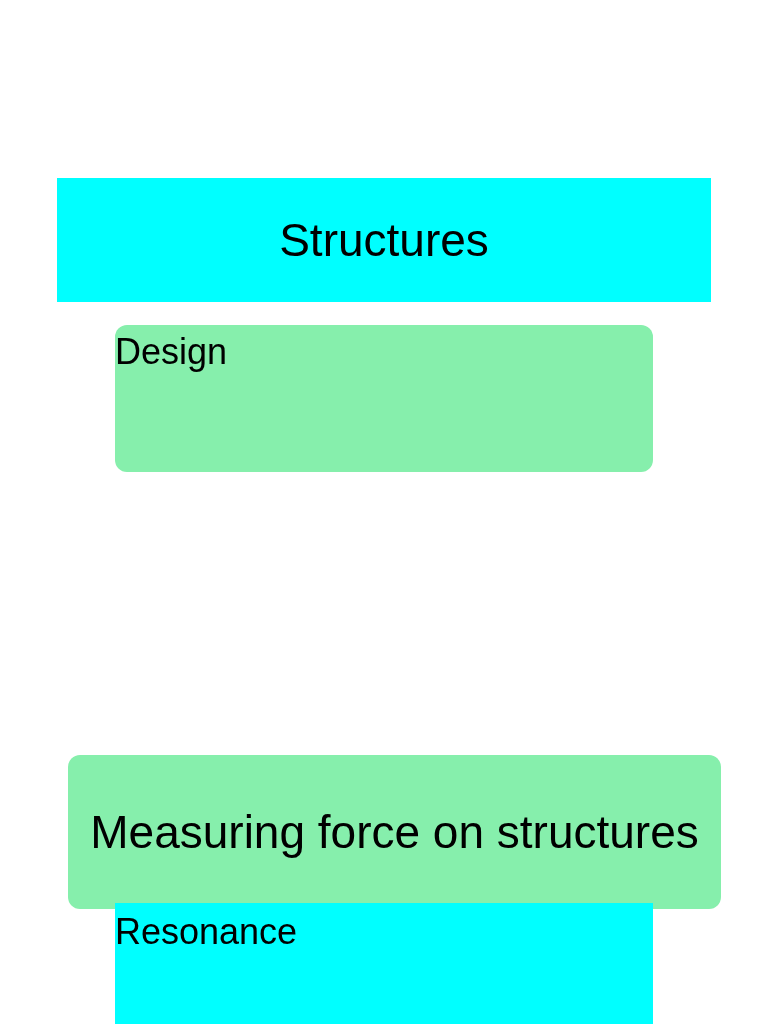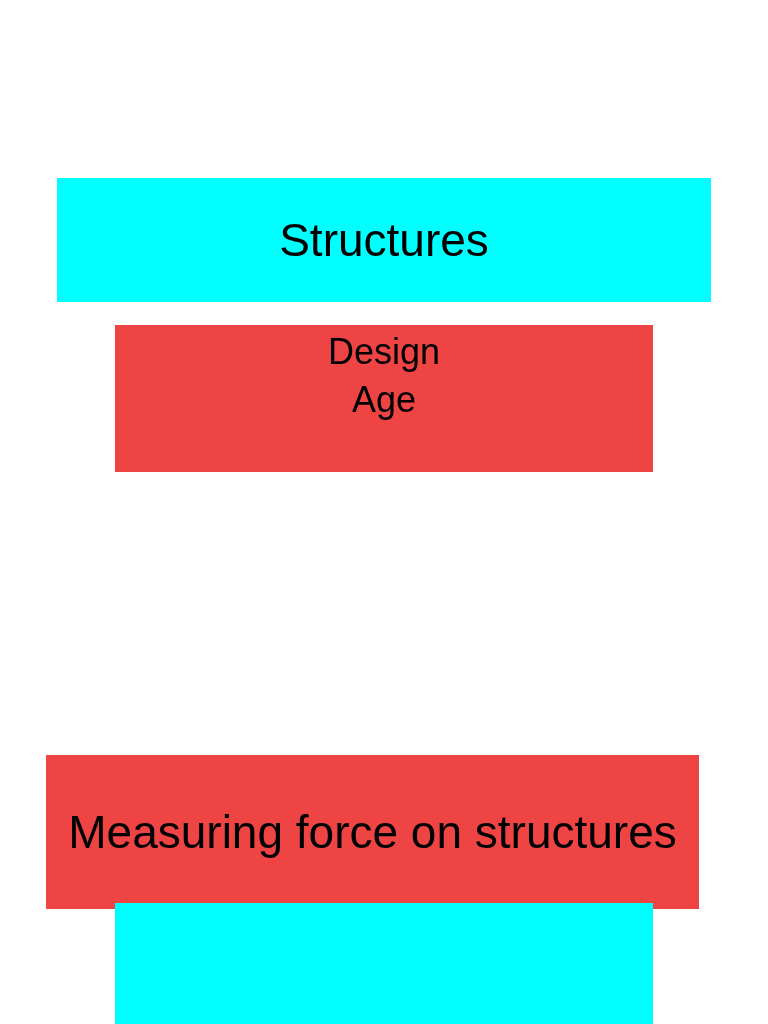--- a/index.html
+++ b/index.html
@@ -15,24 +15,23 @@
     font-family: "Liberation Sans", sans-serif;
     color: #000000;
   }
   .page {
     position: absolute;
     inset: 0;
   }
   .box {
     position: absolute;
     box-sizing: border-box;
-    text-align: center;
   }
   .cyan  { background: #00FFFF; }
-  .green { background: #ef4444; }
+  .green { background: #86efac; border-radius: 12px; }
 
   .title-box {
     display: flex;
     align-items: center;
     justify-content: center;
     font-size: 46px;
     line-height: 1.1;
   }
   .content-box {
     font-size: 36px;
@@ -40,41 +39,41 @@
   .content-line {
     line-height: 48px;
     white-space: nowrap;
   }
 
   
   #s1-title   { left: 57px;  top: 178px; width: 654px; height: 124px; }
   #s1-content { left: 115px; top: 325px; width: 538px; height: 147px; padding-top: 3px; }
 
   
-  #s2-title   { left: 46px;  top: 755px; width: 653px; height: 154px; }
+  #s2-title   { left: 68px;  top: 755px; width: 653px; height: 154px; }
   #s2-content { left: 115px; top: 903px; width: 538px; height: 150px; padding-top: 5px; }
 </style>
 </head>
 <body>
 
 <div class="page">
 
   <section>
     <div id="s1-title" class="box cyan title-box">
       <span>Structures</span>
     </div>
 
     <div id="s1-content" class="box green content-box">
       <div class="content-line">Design</div>
-      <div class="content-line">Age</div>
     </div>
   </section>
 
   <section>
     <div id="s2-title" class="box green title-box">
       <span>Measuring force on structures</span>
     </div>
 
     <div id="s2-content" class="box cyan content-box">
+      <div class="content-line">Resonance</div>
     </div>
   </section>
 
 </div>
 
 </body></html>

